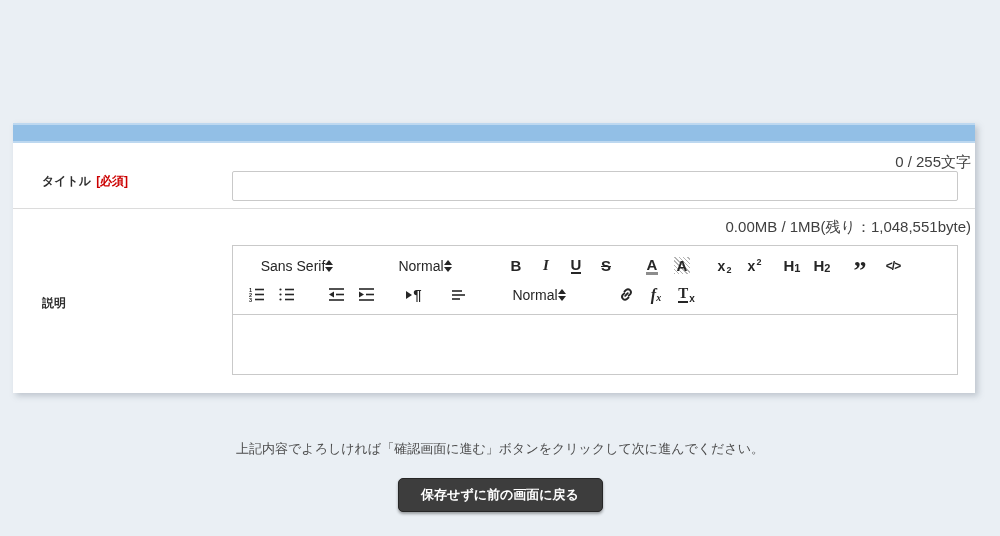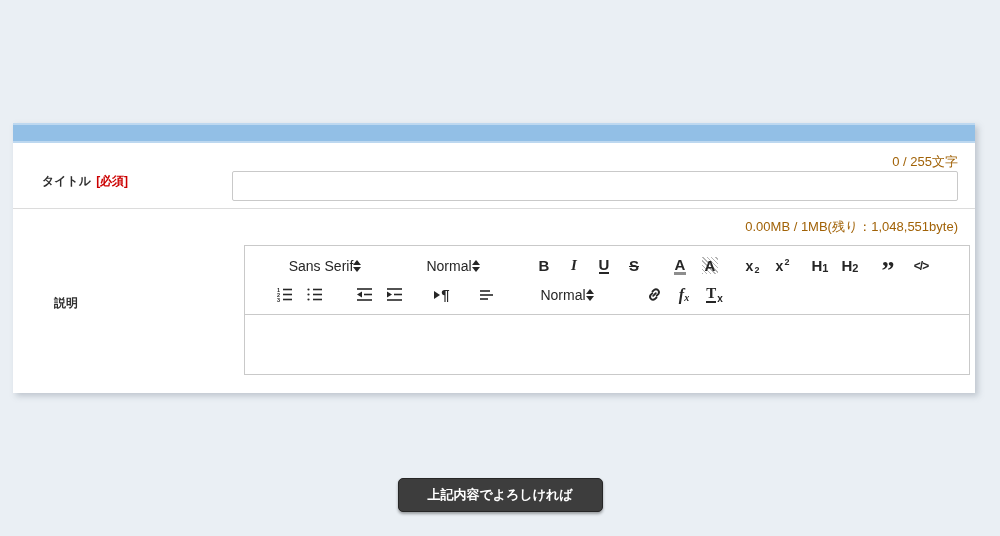--- a/index.html
+++ b/index.html
@@ -22,41 +22,41 @@
   .panel {
     position:absolute; left:13px; top:123px; width:962px; height:270px;
     background:#fff; box-shadow:3px 3px 6px rgba(110,120,135,0.35);
   }
   .panel-accent {
     height:20px; background:#92bfe6;
     border-top:2px solid #bdd8f0; border-bottom:2px solid #bdd8f0;
   }
   .row { position:relative; }
   .row-title { height:66px; border-bottom:1px solid #dcdcdc; }
-  .row-desc  { height:183px;margin-left:12px; }
-  .counter { position:absolute; right:17px; font-size:13px; color:#a16207; }
+  .row-desc  { height:183px; }
+  .counter { position:absolute; right:4px; font-size:15px; color:#404040; }
   .row-title .counter { top:10px; }
   .row-desc  .counter { top:9px; }
   .field-label {
     position:absolute; left:29px; font-size:12px; font-weight:bold; color:#2e2e2e;
   }
   .row-title .field-label { top:30px; }
   .row-desc  .field-label { top:86px;text-align:center; }
   .required { color:#c00; margin-left:5px; font-weight:bold; }
   .title-input {
     position:absolute; left:219px; top:28px; width:726px; height:30px;
     border:1px solid #c9c9c9; border-radius:2px; background:#fff;
     font-size:14px; padding:0 8px; font-family:inherit;
   }
 
   
   .editor { position:absolute; left:219px; top:36px; width:726px; height:130px; }
   .ql-toolbar {
     height:70px; border:1px solid #c9c9c9; background:#fff;
-    padding:5px 24px; display:flex; flex-direction:column; justify-content:space-around;
+    padding:5px 8px; display:flex; flex-direction:column; justify-content:space-around;
   }
   .ql-content { height:60px; border:1px solid #c9c9c9; border-top:none; background:#fff; cursor:text; }
   .tb-row { display:flex; align-items:center; height:26px; }
 
   button.tbtn, button.picker {
     background:none; border:none; cursor:pointer; font-family:inherit;
     color:#262626; display:inline-flex; align-items:center; justify-content:center; padding:0;
   }
   .tbtn { width:30px; height:24px; font-size:15px; font-weight:bold; }
   .picker { font-size:14px; font-weight:normal; color:#2b2b2b; }
@@ -301,18 +301,19 @@
               </button>
             </span>
           </div>
         </div>
 
         <div class="ql-content" contenteditable="true" style=""></div>
       </div>
     </div>
   </section>
 
+  <div class="footer-note">上記内容でよろしければ「確認画面に進む」ボタンをクリックして次に進んでください。</div>
 
   <div class="button-row">
-    <button class="btn">上記内容でよろしければ</button>
+    <button class="btn">保存せずに前の画面に戻る</button>
   </div>
 
 </div>
 
 </body></html>

